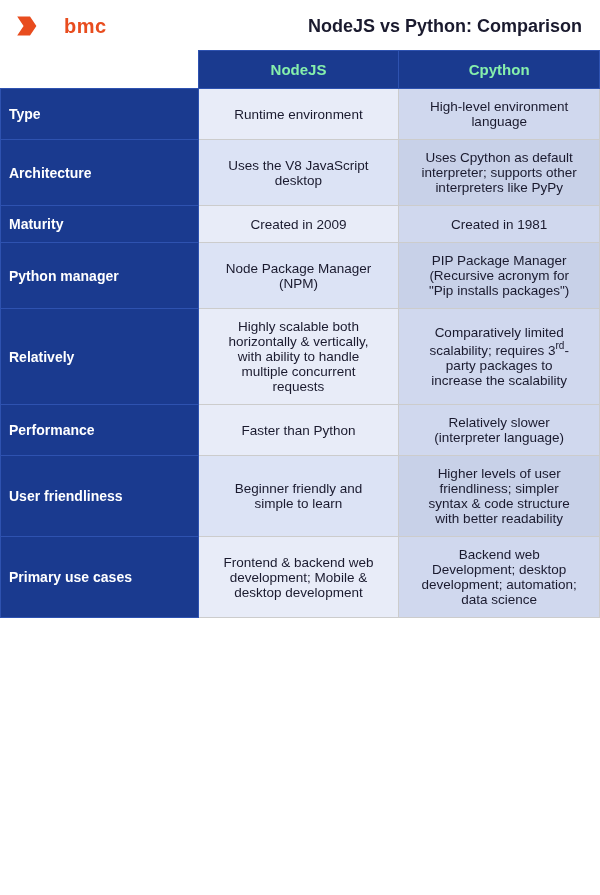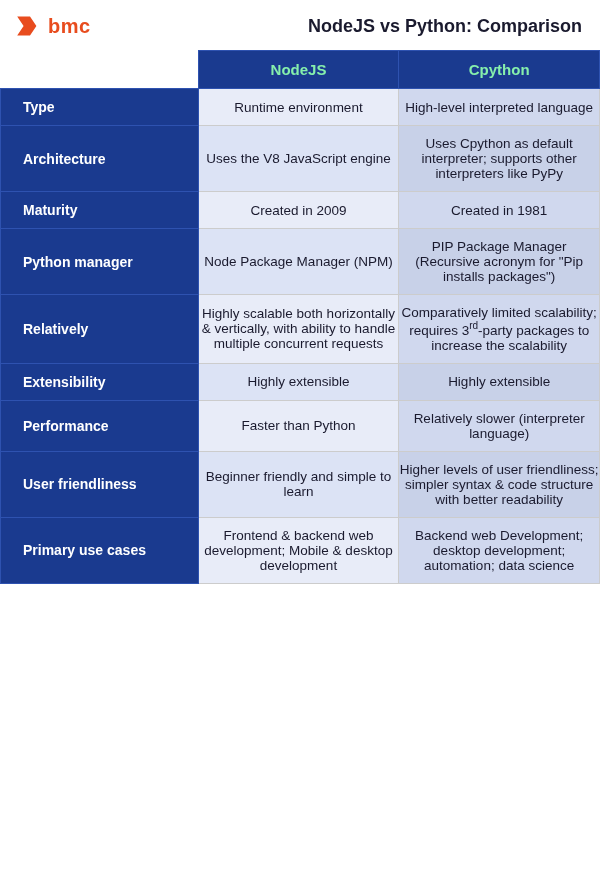--- a/index.html
+++ b/index.html
@@ -11,21 +11,21 @@
     }
     .header {
       display: flex;
       align-items: center;
       padding: 10px 14px 8px 14px;
       background: #fff;
     }
     .logo-area {
       display: flex;
       align-items: center;
-      gap: 2px;
+      gap: 18px;
     }
     .logo-icon {
       width: 32px;
       height: 32px;
     }
     .logo-text {
       font-size: 20px;
       font-weight: bold;
       color: #e84c1e;
       letter-spacing: 0.5px;
@@ -60,32 +60,32 @@
       background: transparent;
       border: none;
     }
 
     
     td.row-label {
       background-color: #1a3a8f;
       color: #ffffff;
       font-size: 14px;
       font-weight: 600;
-      padding: 10px 22px;
+      padding: 10px 8px;
       vertical-align: middle;
       border: 1px solid #2e52b0;
     }
 
     
     td.cell-nodejs, td.cell-python {
       font-size: 13.5px;
       color: #1a1a2e;
       text-align: center;
       vertical-align: middle;
-      padding: 10px 0;
+      padding: 10px 20px;
       border: 1px solid #cccccc;
     }
     td.cell-nodejs {
       background-color: #e8ecf8;
     }
     td.cell-python {
       background-color: #d0d8ee;
     }
 
     
@@ -124,46 +124,41 @@
     <tr>
       <th></th>
       <th>NodeJS</th>
       <th>Cpython</th>
     </tr>
   </thead>
   <tbody id="table-body">
   <tr>
         <td class="row-label">Type</td>
         <td class="cell-nodejs">Runtime environment</td>
-        <td class="cell-python">High-level interpreted language</td>
+        <td class="cell-python">High-level environment language</td>
       </tr>
       <tr class="row-alt">
         <td class="row-label">Architecture</td>
-        <td class="cell-nodejs">Uses the V8 JavaScript engine</td>
+        <td class="cell-nodejs">Uses the V8 JavaScript desktop</td>
         <td class="cell-python">Uses Cpython as default interpreter; supports other interpreters like PyPy</td>
       </tr>
       <tr>
         <td class="row-label">Maturity</td>
         <td class="cell-nodejs">Created in 2009</td>
         <td class="cell-python">Created in 1981</td>
       </tr>
       <tr class="row-alt">
         <td class="row-label">Python manager</td>
         <td class="cell-nodejs">Node Package Manager (NPM)</td>
         <td class="cell-python">PIP Package Manager (Recursive acronym for "Pip installs packages")</td>
       </tr>
       <tr>
         <td class="row-label">Relatively</td>
         <td class="cell-nodejs">Highly scalable both horizontally &amp; vertically, with ability to handle multiple concurrent requests</td>
         <td class="cell-python">Comparatively limited scalability; requires 3<sup>rd</sup>-party packages to increase the scalability</td>
-      </tr>
-      <tr class="row-alt">
-        <td class="row-label">Extensibility</td>
-        <td class="cell-nodejs">Highly extensible</td>
-        <td class="cell-python">Highly extensible</td>
       </tr>
       <tr>
         <td class="row-label">Performance</td>
         <td class="cell-nodejs">Faster than Python</td>
         <td class="cell-python">Relatively slower (interpreter language)</td>
       </tr>
       <tr class="row-alt">
         <td class="row-label">User friendliness</td>
         <td class="cell-nodejs">Beginner friendly and simple to learn</td>
         <td class="cell-python">Higher levels of user friendliness; simpler syntax &amp; code structure with better readability</td>

